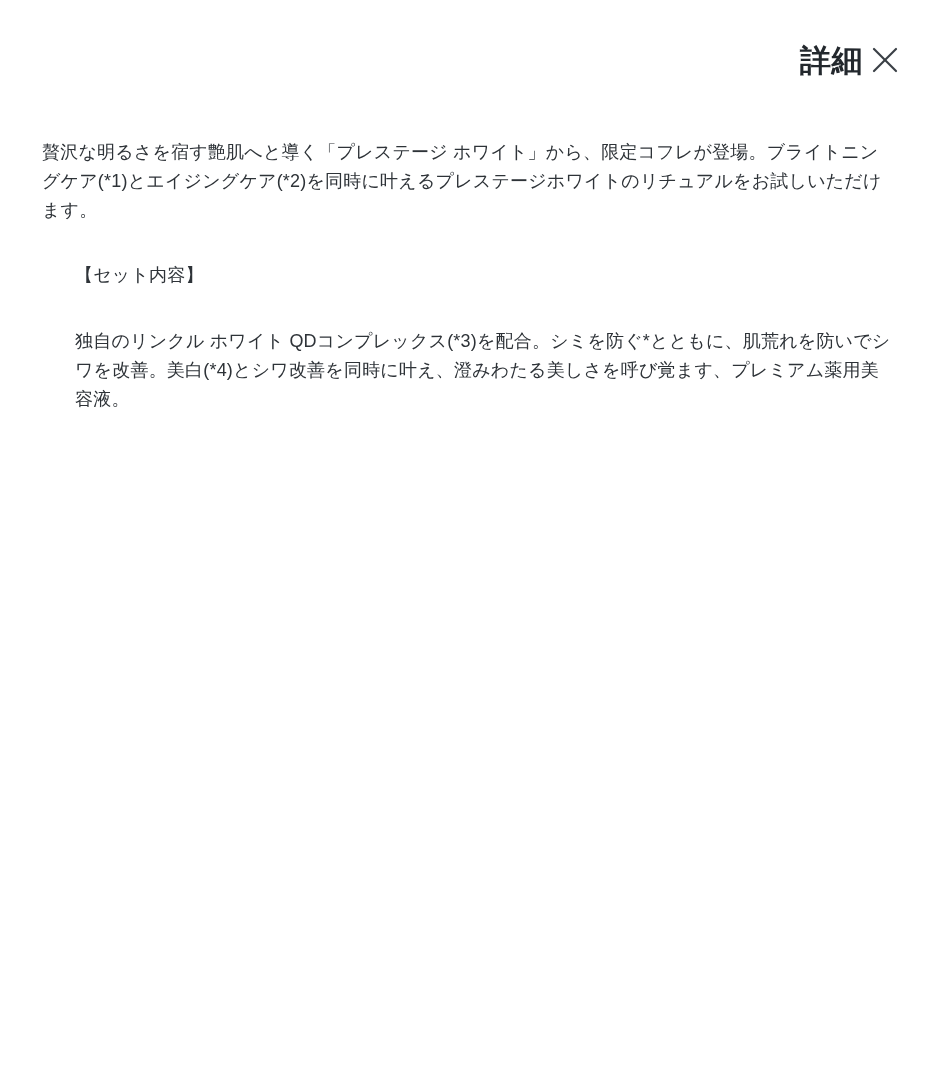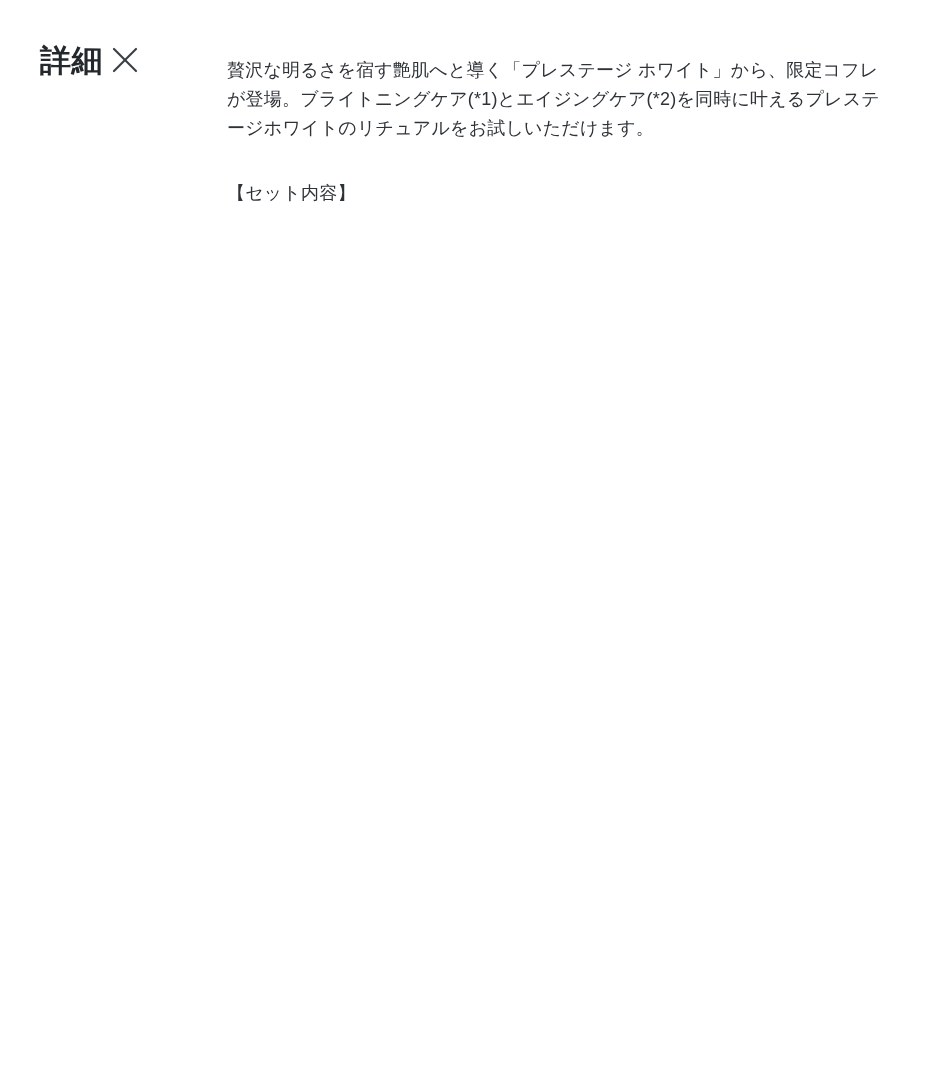--- a/index.html
+++ b/index.html
@@ -13,21 +13,22 @@
     font-family: "Liberation Sans", "DejaVu Sans", sans-serif;
     color: #2e3338;
     overflow: hidden;
   }
   .panel {
     width: 945px;
     height: 1080px;
     box-sizing: border-box;
     background: #ffffff;
     display: flex;
-    flex-direction: row;
+    flex-direction: column;
+    align-items: flex-end;
   }
   .panel-header {
     box-sizing: border-box;
     padding: 42px 36px 0 40px;
     display: flex;
     align-items: flex-start;
     justify-content: space-between;
   }
   .panel-title {
     font-size: 31px;
@@ -63,20 +64,21 @@
     font-size: 18px;
     line-height: 1.62;
     color: #2e3338;
     margin: 0;
     letter-spacing: 0.2px;
     white-space: pre-wrap;
     word-break: break-all;
   }
   .para + .para {
     margin-top: 36px;
+    margin-left: 33px;
   }
   .para.tight + .para.tight {
     margin-top: 0;
   }
 </style>
 </head>
 <body>
 
 <div class="panel">
 
@@ -88,15 +90,16 @@
           <line x1="4" y1="4" x2="26" y2="26" stroke="#3a3f45" stroke-width="2.2" stroke-linecap="round"></line>
           <line x1="26" y1="4" x2="4" y2="26" stroke="#3a3f45" stroke-width="2.2" stroke-linecap="round"></line>
         </svg>
       </span>
     </button>
   </div>
 
   <div class="panel-body">
     <p class="para">贅沢な明るさを宿す艶肌へと導く「プレステージ ホワイト」から、限定コフレが登場。ブライトニングケア(*1)とエイジングケア(*2)を同時に叶えるプレステージホワイトのリチュアルをお試しいただけます。</p>
     <p class="para">【セット内容】</p>
+    <p class="para tight">独自のリンクル ホワイト QDコンプレックス(*3)を配合。シミを防ぐ*とともに、肌荒れを防いでシワを改善。美白(*4)とシワ改善を同時に叶え、澄みわたる美しさを呼び覚ます、プレミアム薬用美容液。</p>
   </div>
 
 </div>
 
 </body></html>

